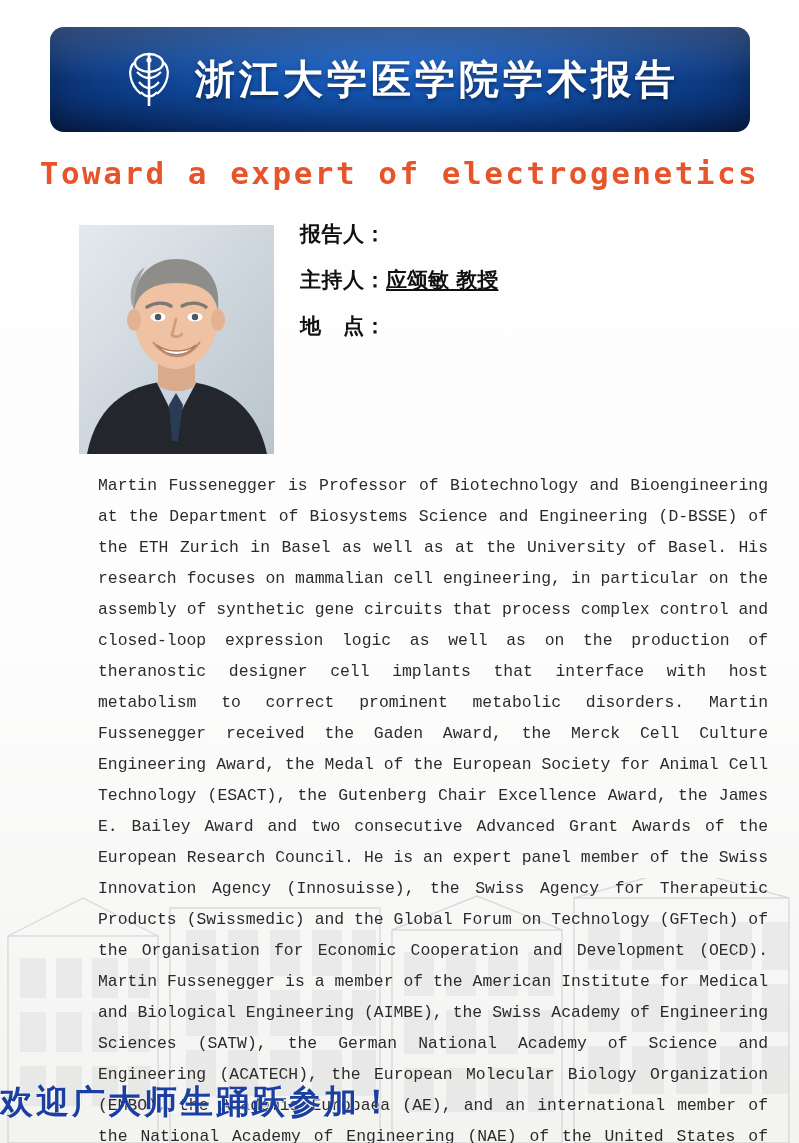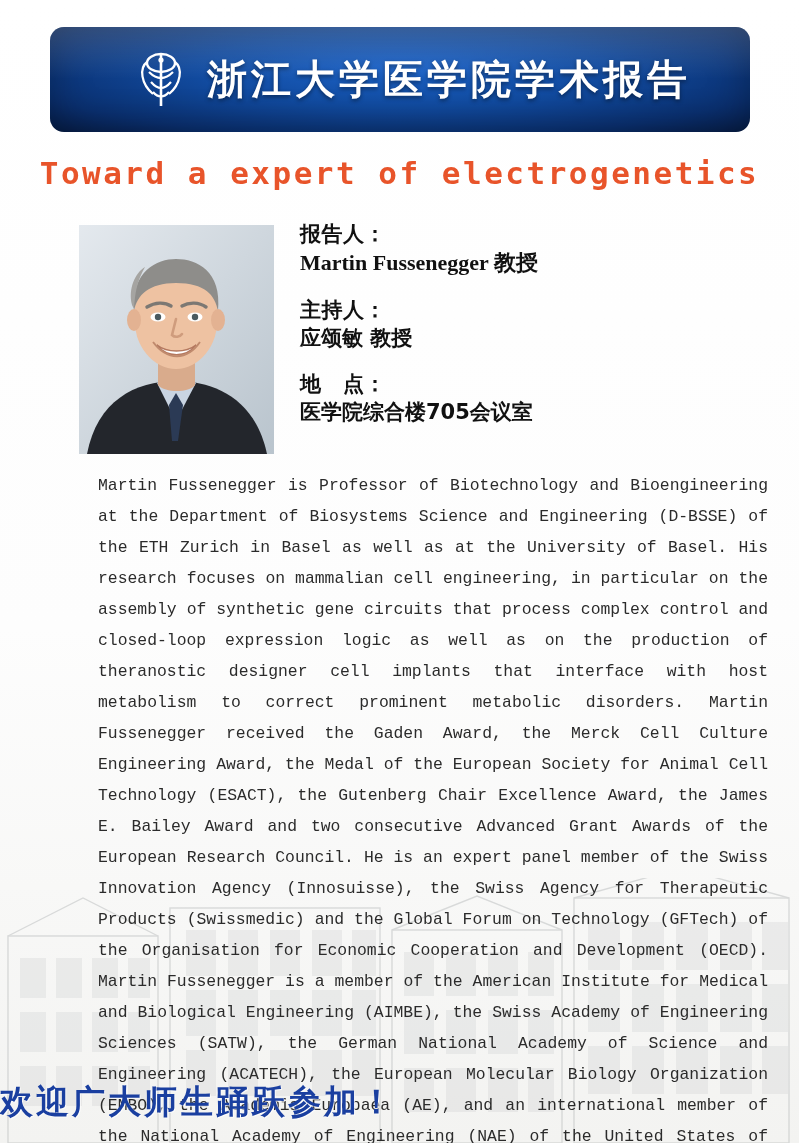--- a/index.html
+++ b/index.html
@@ -43,21 +43,21 @@
   }
   .banner-sheen {
     position: absolute;
     left: 0; top: 0;
     width: 700px; height: 52px;
     background: linear-gradient(180deg, rgba(255,255,255,0.17), rgba(255,255,255,0.0));
     pointer-events: none;
   }
   .banner-inner {
     position: absolute;
-    left: 12px; top: 0;
+    left: 0; top: 0;
     width: 700px; height: 105px;
     display: flex;
     align-items: center;
     justify-content: center;
     gap: 18px;
   }
   .logo {
     width: 56px;
     height: 60px;
     flex: 0 0 auto;
@@ -101,35 +101,35 @@
   }
   .meta-row {
     display: flex;
     align-items: baseline;
     margin-bottom: 18px;
     font-family: "DejaVu Sans", "Liberation Sans", sans-serif;
     font-size: 21px;
     font-weight: bold;
     color: #111111;
     white-space: nowrap;
-    flex-direction: column;
   }
   .meta-label {
     flex: 0 0 auto;
     letter-spacing: 0.5px;
   }
   .meta-value {
     flex: 0 0 auto;
     font-family: "Liberation Serif", "DejaVu Serif", serif;
     font-weight: bold;
     font-size: 22px;
   }
   .meta-value.cn {
     font-family: "DejaVu Sans", "Liberation Sans", sans-serif;
     font-size: 21px;
+    text-decoration: underline;
   }
   .bio {
     position: absolute;
     left: 78px;
     top: 470px;
     width: 670px;
     font-family: Liberation Mono, monospace;
     font-size: 16.4px;
     line-height: 31px;
     color: #2b2b2b;
@@ -282,29 +282,27 @@
       <path d="M97 94 L93 110 C96 113, 101 112, 103 109" stroke="#cf9c7d" stroke-width="2.6" fill="none" stroke-linecap="round"></path>
 
       <path d="M78 120 C88 133, 107 133, 117 120 C107 128, 88 128, 78 120 Z" fill="#ffffff" stroke="#b4785f" stroke-width="1.6"></path>
       <path d="M74 117 C88 136, 108 136, 121 117" stroke="#c08a6d" stroke-width="1.8" fill="none"></path>
     </svg>
   </div>
 
   <div class="meta">
     <div class="meta-row">
       <span class="meta-label">报告人：</span>
-      <span class="meta-value">Martin Fussenegger  教授</span>
     </div>
     <div class="meta-row">
       <span class="meta-label">主持人：</span>
       <span class="meta-value cn">应颂敏  教授</span>
     </div>
     <div class="meta-row">
       <span class="meta-label">地　点：</span>
-      <span class="meta-value cn">医学院综合楼705会议室</span>
     </div>
   </div>
 
   <div class="bio">Martin Fussenegger is Professor of Biotechnology and Bioengineering at the Department of Biosystems Science and Engineering (D-BSSE) of the ETH Zurich in Basel as well as at the University of Basel. His research focuses on mammalian cell engineering, in particular on the assembly of synthetic gene circuits that process complex control and closed-loop expression logic as well as on the production of theranostic designer cell implants that interface with host metabolism to correct prominent metabolic disorders. Martin Fussenegger received the Gaden Award, the Merck Cell Culture Engineering Award, the Medal of the European Society for Animal Cell Technology (ESACT), the Gutenberg Chair Excellence Award, the James E. Bailey Award and two consecutive Advanced Grant Awards of the European Research Council. He is an expert panel member of the Swiss Innovation Agency (Innosuisse), the Swiss Agency for Therapeutic Products (Swissmedic) and the Global Forum on Technology (GFTech) of the Organisation for Economic Cooperation and Development (OECD). Martin Fussenegger is a member of the American Institute for Medical and Biological Engineering (AIMBE), the Swiss Academy of Engineering Sciences (SATW), the German National Academy of Science and Engineering (ACATECH), the European Molecular Biology Organization (EMBO),  the  Academia Europaea (AE), and an international member of the National Academy of Engineering (NAE) of the United States of America.</div>
 
   <div class="footer">欢迎广大师生踊跃参加！</div>
 
 </div>
 
 </body></html>

